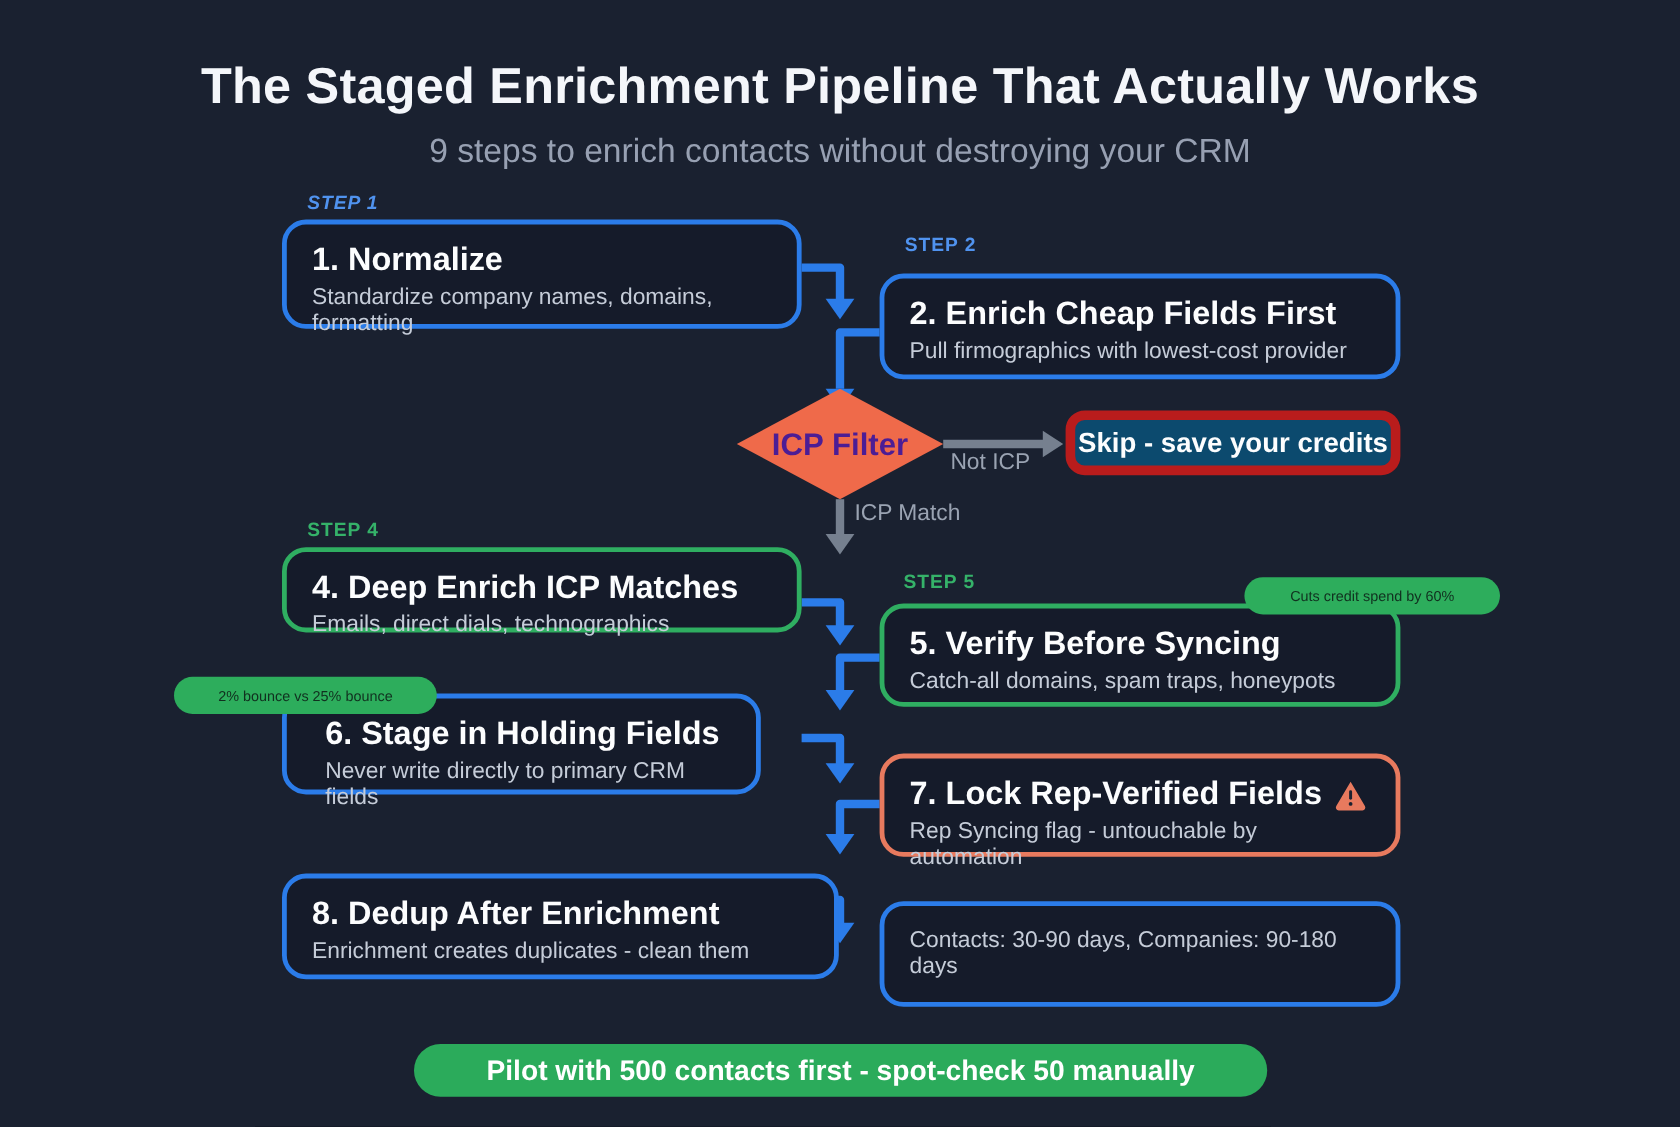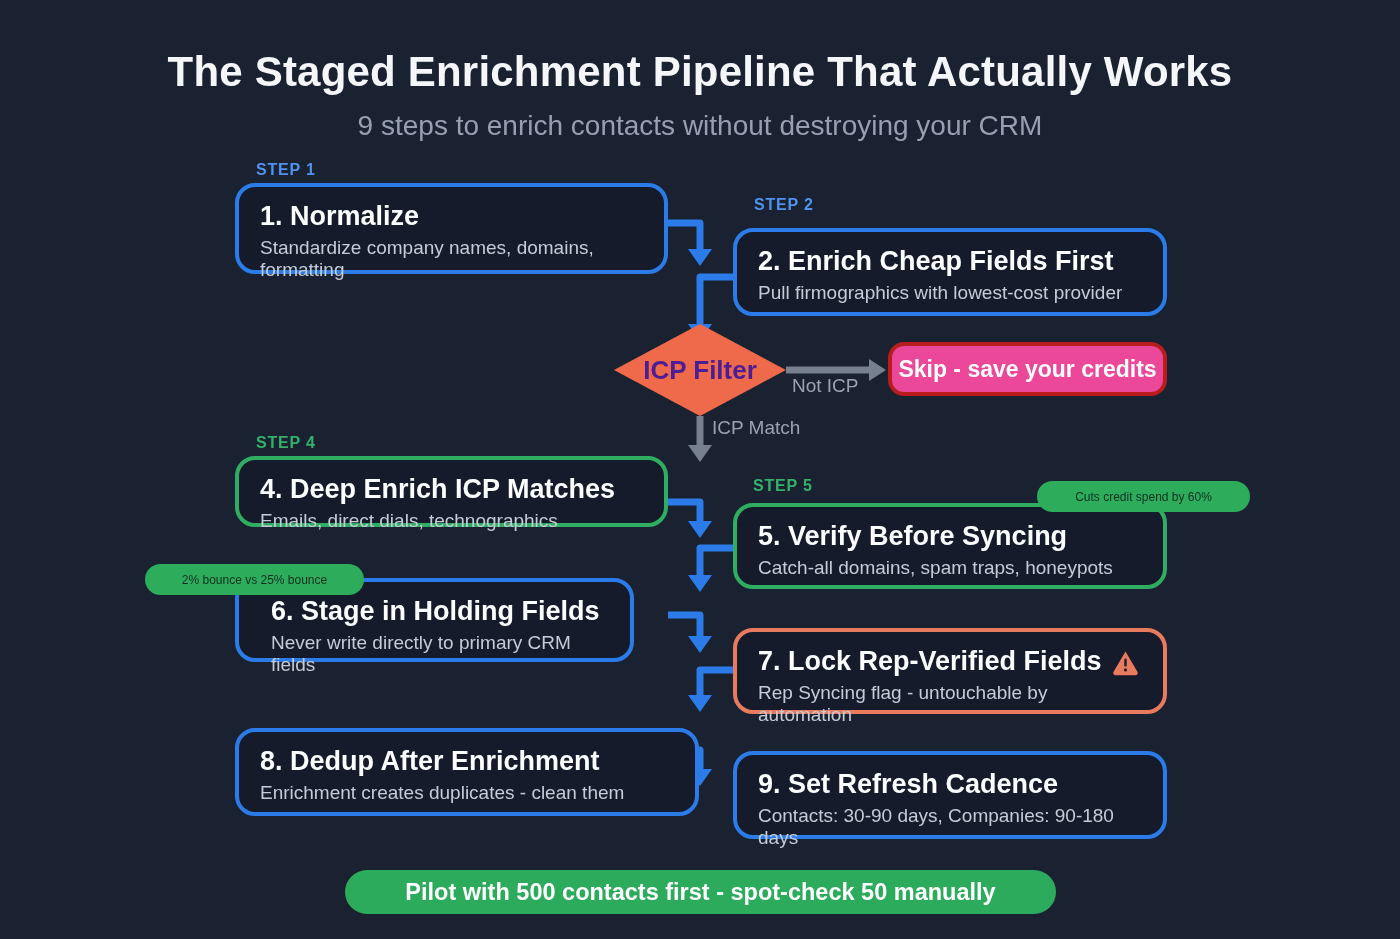--- a/index.html
+++ b/index.html
@@ -29,22 +29,22 @@
   }
   .bd-green{border-color:#2fae61;}
   .bd-orange{border-color:#e87a5e;}
   .box-title{
     font-size:27px;font-weight:800;color:#fcfdfe;line-height:1.2;
     display:flex;align-items:center;gap:10px;
   }
   .box-desc{font-size:19px;color:#c5ccd8;margin-top:5px;}
   .skipbox{
     position:absolute;left:888px;top:342px;width:279px;height:54px;
-    box-sizing:border-box;border:4px solid #b91c1c;border-radius:16px;
-    background:#ec4899;display:flex;align-items:center;justify-content:center;
+    box-sizing:border-box;border:8px solid #b91c1c;border-radius:16px;
+    background:#0c4a6e;display:flex;align-items:center;justify-content:center;
     font-size:23px;font-weight:800;color:#fcfdfe;
   }
   .diamond{
     position:absolute;left:614px;top:324px;width:172px;height:92px;
     background:#ef6a4a;
     clip-path:polygon(50% 0,100% 50%,50% 100%,0 50%);
     display:flex;align-items:center;justify-content:center;
     font-size:26px;font-weight:800;color:#4c1d95;
   }
   .flowlabel{position:absolute;font-size:19px;color:#9aa3b2;}
@@ -65,21 +65,21 @@
   
   .box1{left:235px;top:183px;width:433px;height:91px;}
   .box4{left:235px;top:456px;width:433px;height:71px;}
   .box6{left:235px;top:578px;width:399px;height:84px;padding-left:32px;}
   .box8{left:235px;top:728px;width:464px;height:88px;}
   
   .box2{left:733px;top:228px;width:434px;height:88px;}
   .box5{left:733px;top:503px;width:434px;height:86px;}
   .box7{left:733px;top:628px;width:434px;height:86px;}
   .box9{left:733px;top:751px;width:434px;height:88px;}
-  .label1{left:256px;top:161px;} .label2{left:754px;top:196px;}
+  .label1{left:256px;top:161px;font-style:italic;} .label2{left:754px;top:196px;}
   .label4{left:256px;top:434px;} .label5{left:753px;top:477px;}
 </style>
 </head>
 <body>
 
 <div class="stage">
 
   <div class="title">The Staged Enrichment Pipeline That Actually Works</div>
   <div class="subtitle">9 steps to enrich contacts without destroying your CRM</div>
 
@@ -165,19 +165,18 @@
     </div>
     <div class="box-desc">Rep Syncing flag - untouchable by automation</div>
   </div>
 
   <div class="stepbox box8">
     <div class="box-title">8. Dedup After Enrichment</div>
     <div class="box-desc">Enrichment creates duplicates - clean them</div>
   </div>
 
   <div class="stepbox box9">
-    <div class="box-title">9. Set Refresh Cadence</div>
     <div class="box-desc">Contacts: 30-90 days, Companies: 90-180 days</div>
   </div>
 
   <div class="pill">Pilot with 500 contacts first - spot-check 50 manually</div>
 
 </div>
 
 </body></html>

